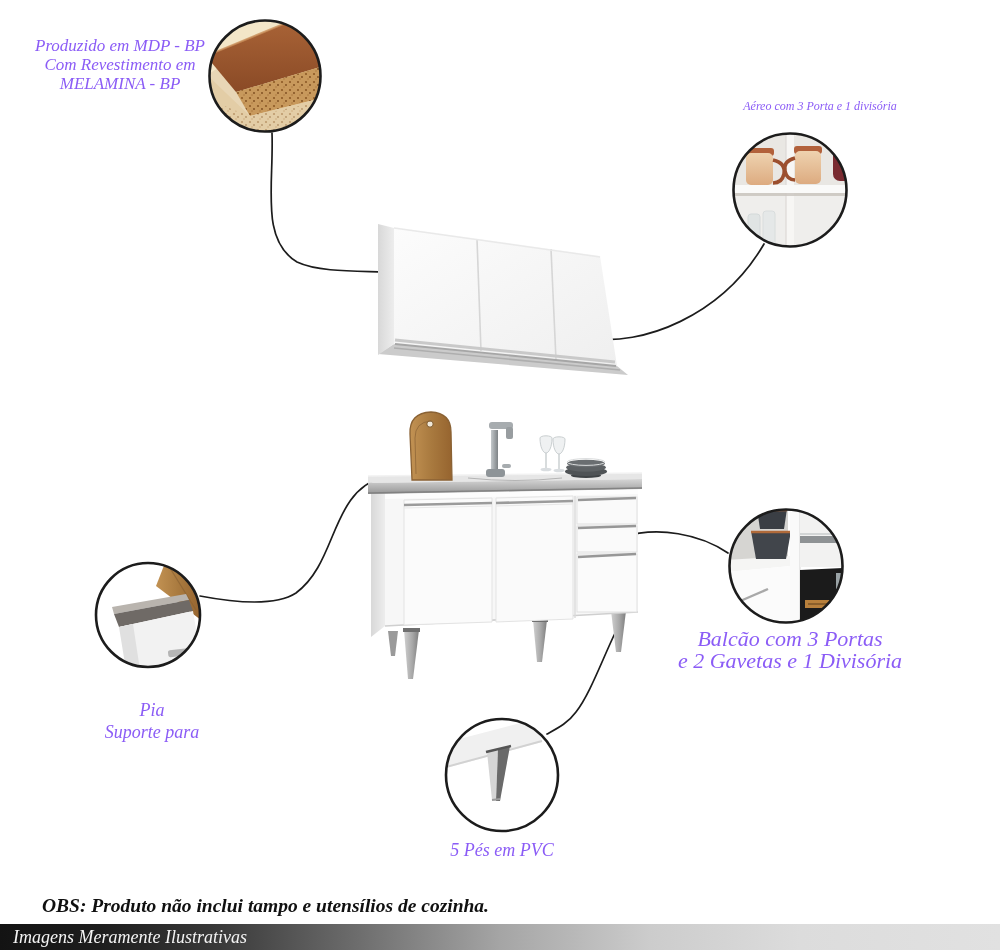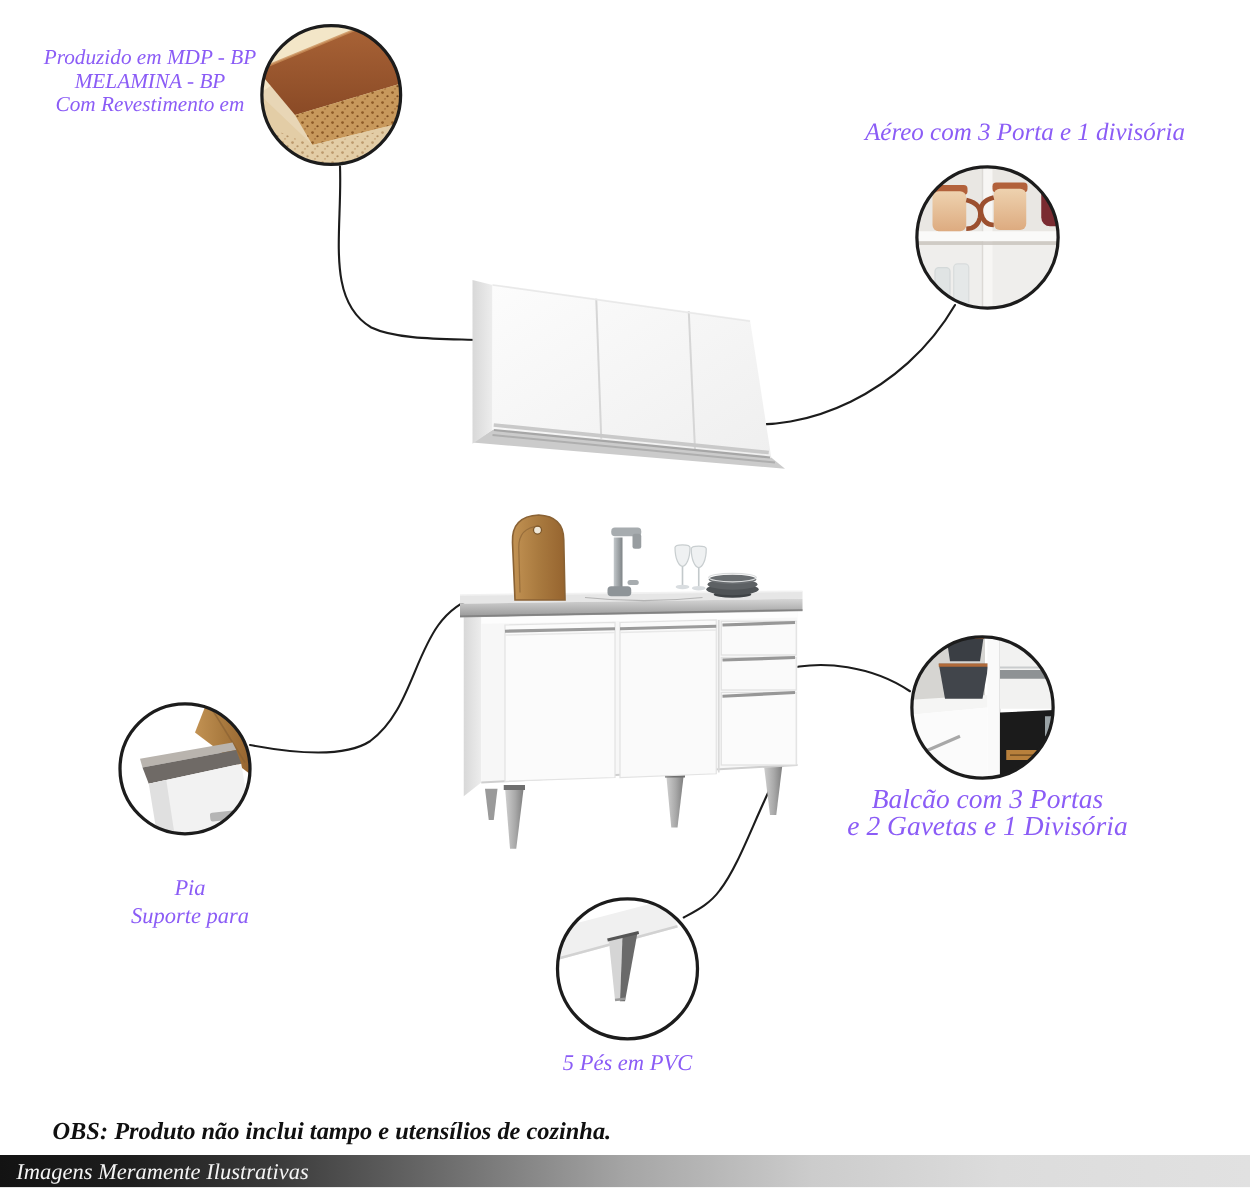--- a/index.html
+++ b/index.html
@@ -2,21 +2,21 @@
 <html><head>
 <meta charset="utf-8">
 <style>
   html,body{margin:0;padding:0;background:#ffffff;}
   .stage{position:relative;width:1000px;height:950px;background:#ffffff;overflow:hidden;
          font-family:"Liberation Serif", serif;}
   .stage svg{position:absolute;left:0;top:0;}
   .ann{position:absolute;font-style:italic;color:#8b5cf6;text-align:center;
        font-family:"Liberation Serif", serif;}
   .ann-material{left:10px;top:36px;width:220px;font-size:17px;line-height:19px;}
-  .ann-aereo{left:640px;top:96px;width:360px;font-size:20px;line-height:21px;}
+  .ann-aereo{left:640px;top:96px;width:360px;font-size:12px;line-height:21px;}
   .ann-suporte{left:62px;top:699px;width:180px;font-size:18px;line-height:22px;}
   .ann-balcao{left:650px;top:628px;width:280px;font-size:22px;line-height:22px;}
   .ann-pes{left:402px;top:840px;width:200px;font-size:18px;font-style:italic;}
   .obs{position:absolute;left:16px;top:895px;font-size:19.5px;font-style:italic;font-weight:bold;
        color:#101010;white-space:nowrap;margin-left:26px;}
   .footer-bar{position:absolute;left:0;bottom:0;width:1000px;height:26px;
       background:linear-gradient(90deg,#131313 0%,#1d1d1d 10%,#3a3a3a 22%,#6e6e6e 36%,
                  #a5a5a5 50%,#cccccc 65%,#dcdcdc 80%,#e1e1e1 100%);margin-top:37px;}
   .footer-bar span{display:block;padding-left:13px;font-size:18px;line-height:26px;
       font-style:italic;color:#f4f4f4;font-family:"Liberation Serif", serif;}
@@ -273,22 +273,22 @@
       <polygon points="498,749 510,746 500,801 496,801" fill="#6a6a6a"></polygon>
       <path d="M486,752 L511,746" stroke="#555555" stroke-width="2.4" fill="none"></path>
       <path d="M492,800 L500,799" stroke="#9a9a9a" stroke-width="2" fill="none"></path>
     </g>
     <circle cx="502" cy="775" r="56" fill="none" stroke="#1c1c1c" stroke-width="2.6"></circle>
   </g>
 </svg>
 
   <div class="ann ann-material">
     <div>Produzido em MDP - BP</div>
+    <div>Com Revestimento em</div>
     <div>MELAMINA - BP</div>
-    <div>Com Revestimento em</div>
   </div>
 
   <div class="ann ann-aereo">
     <div>Aéreo com 3 Porta e 1 divisória</div>
   </div>
 
   <div class="ann ann-suporte">
     <div>Pia</div>
     <div>Suporte para</div>
   </div>

